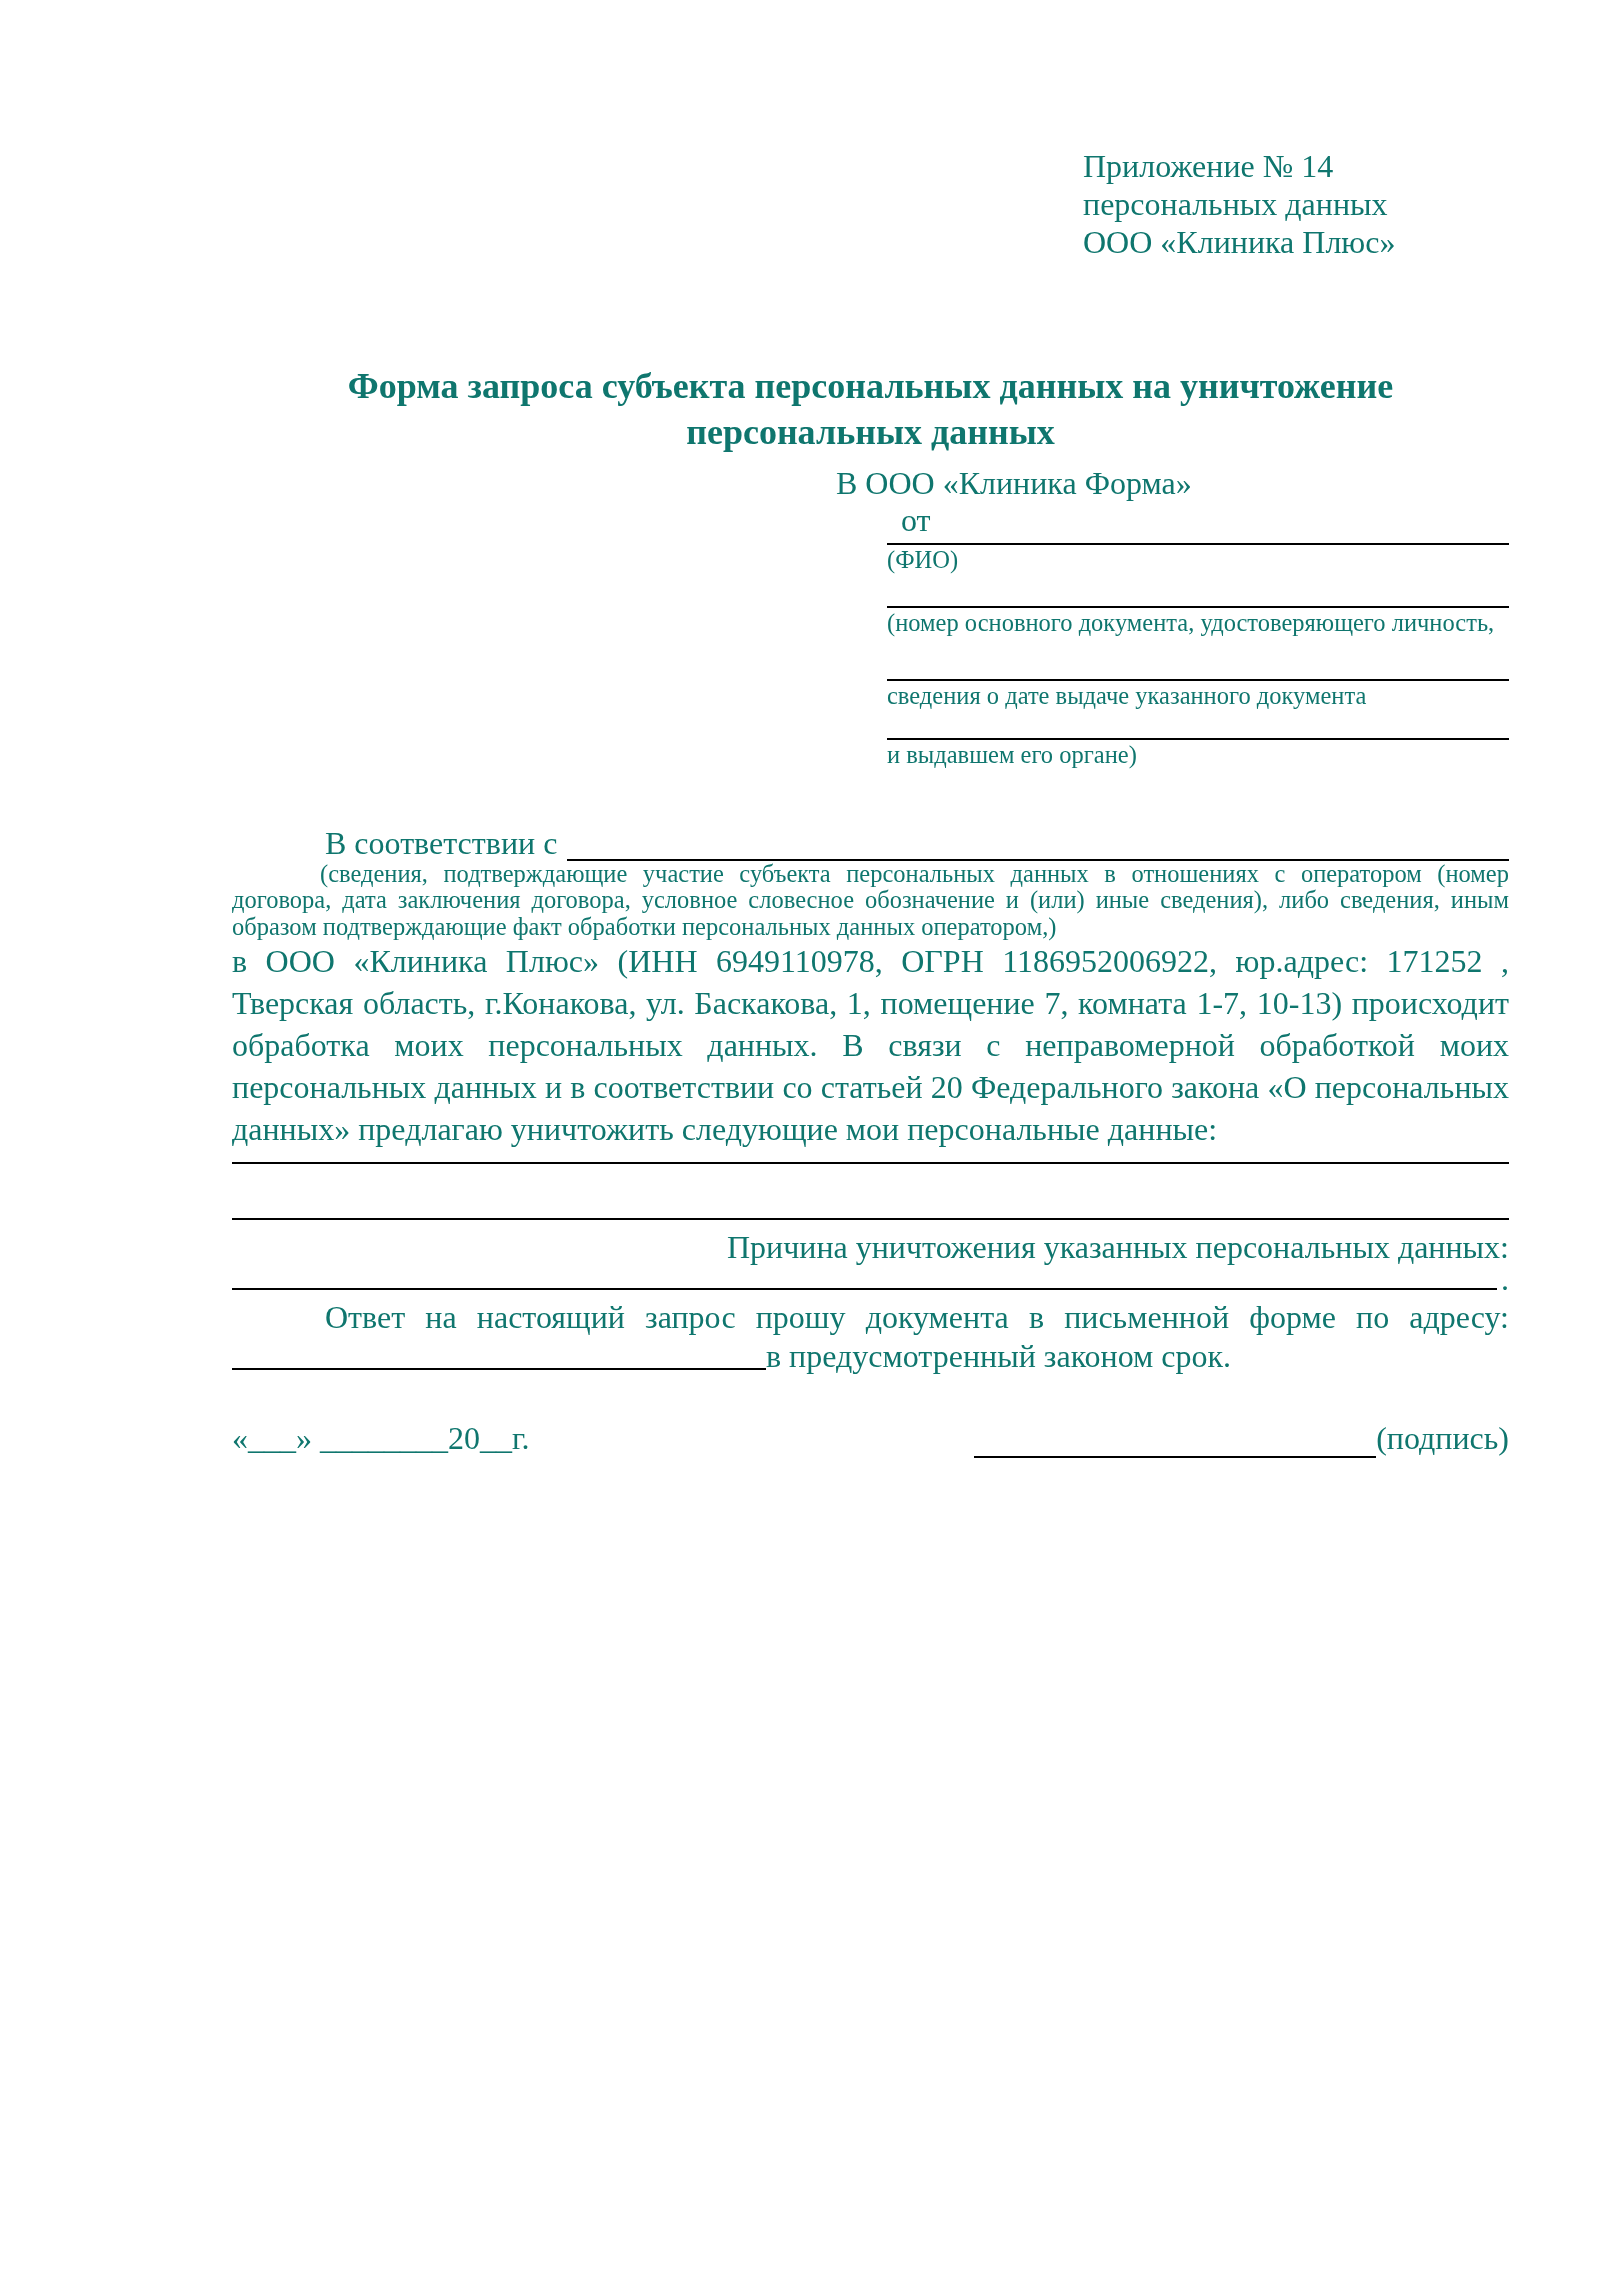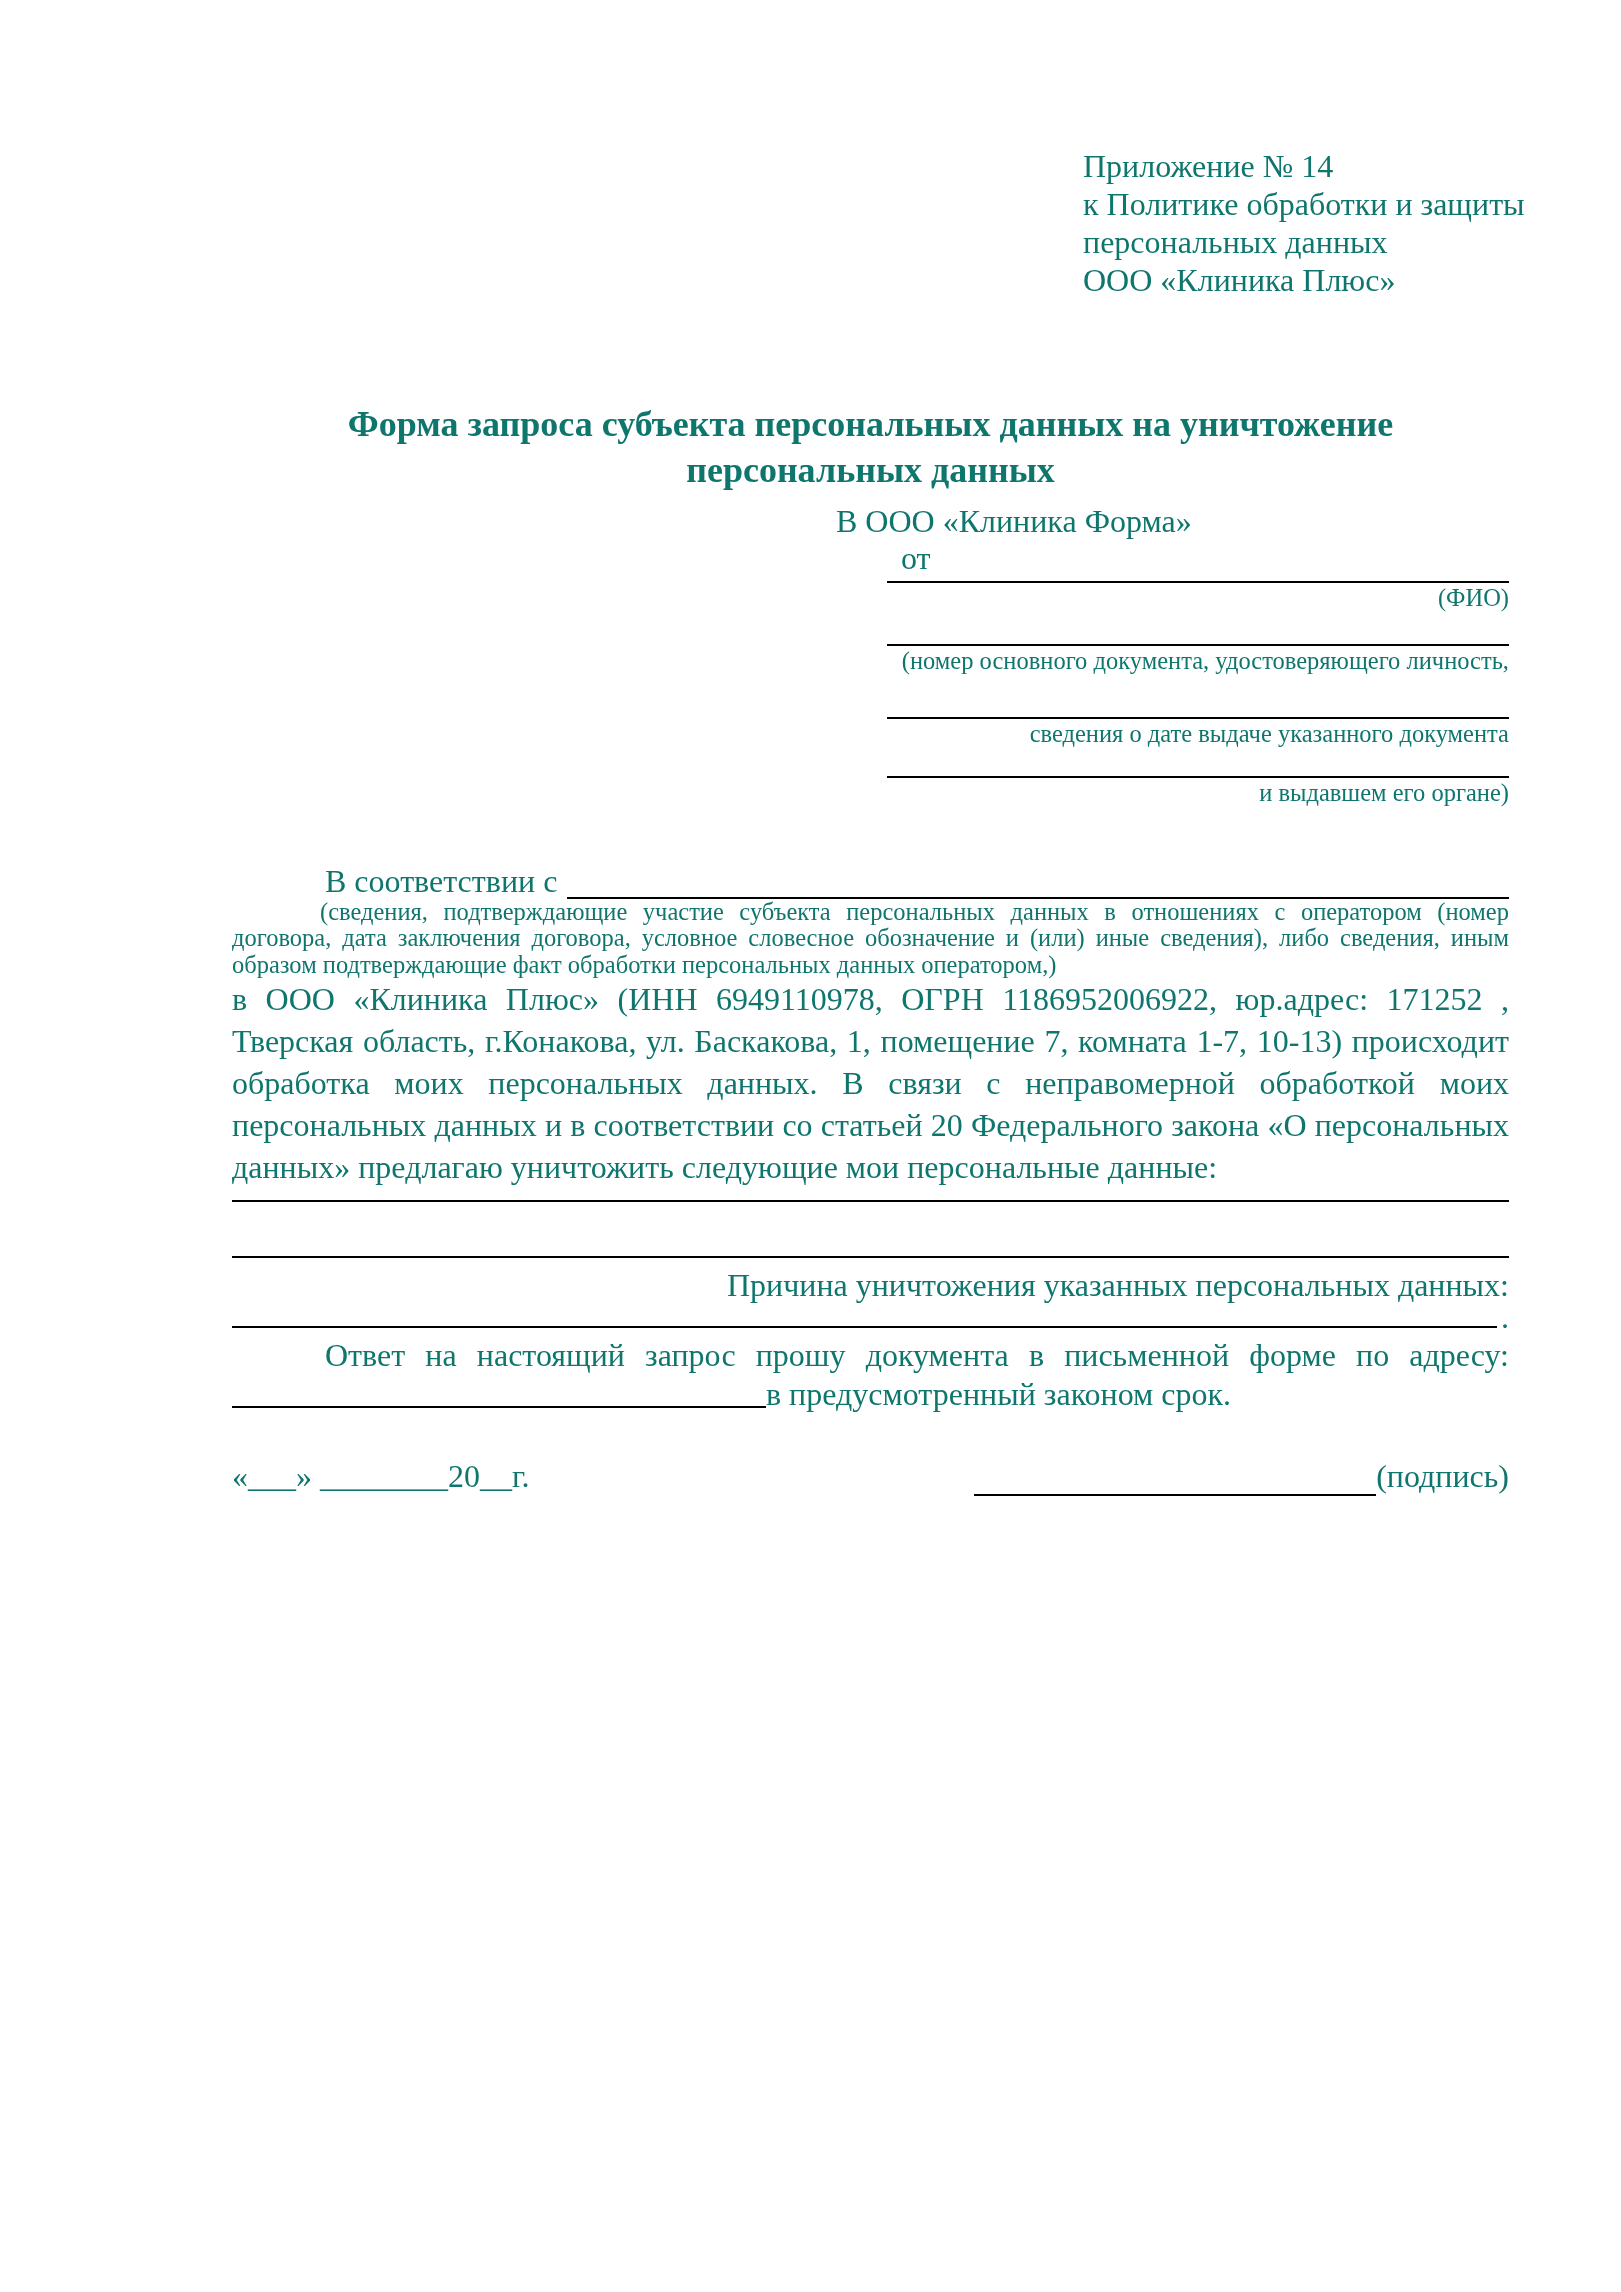--- a/index.html
+++ b/index.html
@@ -19,21 +19,21 @@
     margin-top:102px;text-align:center;font-weight:bold;
     font-size:36px;line-height:46px;max-width:1127px;
     margin-left:auto;margin-right:auto;
   }
   
   .addr-to{margin-left:604px;font-size:32px;line-height:37px;white-space:nowrap;margin-top:9.8px;}
   .addr-from{margin-left:669px;font-size:32px;line-height:37px;}
   
   .fields{margin-left:655px;width:622px;}
   .f-line{border-bottom:2.9px solid #000;}
-  .f-cap{font-size:24.5px;line-height:29px;text-align:right;}
+  .f-cap{font-size:24.5px;line-height:29px;text-align:left;}
   
   .accordance{display:flex;align-items:flex-end;font-size:32px;line-height:35px;margin-top:57px;font-family:Liberation Serif, serif;}
   .accordance .lbl{padding-left:93px;white-space:nowrap;}
   .accordance .fill{flex:1;border-bottom:2.9px solid #000;margin-left:9.8px;height:29px;}
   .note{font-size:24.5px;line-height:26.5px;text-align:justify;text-indent:88px;}
   .main-par{font-size:32px;line-height:42px;text-align:justify;}
   
   .blank-a{height:11.8px;border-bottom:2.9px solid #000;}
   .blank-b{height:54px;border-bottom:2.9px solid #000;}
   
@@ -57,21 +57,20 @@
   .footer-row .sig-cap{white-space:nowrap;}
 </style>
 </head>
 <body>
 
 <div class="page">
   <div class="content">
 
     <div class="appendix">
       <div>Приложение № 14</div>
-      <div>к Политике обработки и защиты</div>
       <div>персональных данных</div>
       <div>ООО «Клиника Плюс»</div>
     </div>
 
     <div class="title">Форма запроса субъекта персональных данных на уничтожение персональных данных</div>
 
     <div class="addr-to">В ООО «Клиника Форма»</div>
     <div class="addr-from">от</div>
 
     <div class="fields">

